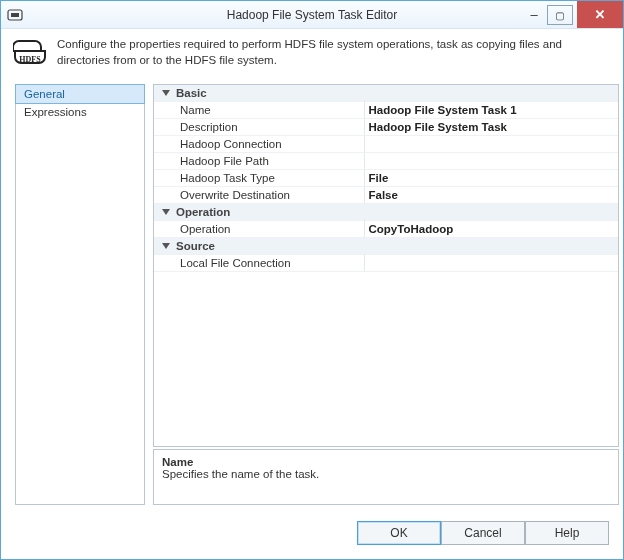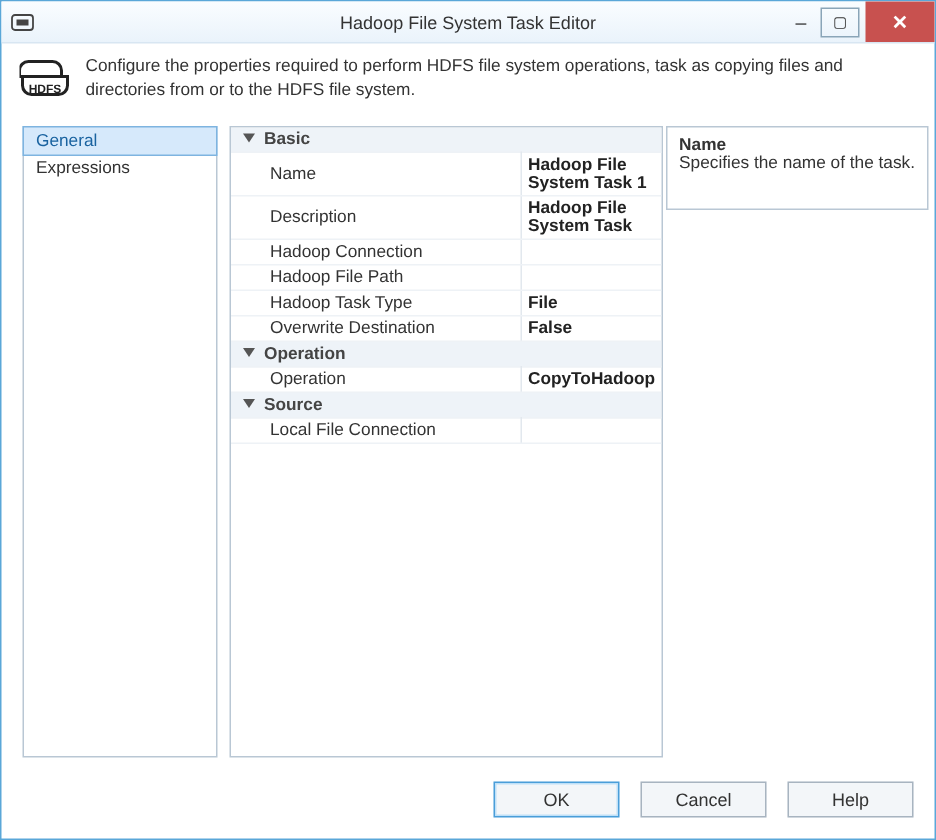--- a/index.html
+++ b/index.html
@@ -70,21 +70,21 @@
     width: 26px;
   }
 
   .header {
     display: flex;
     padding: 8px 14px 10px 12px;
     gap: 10px;
     align-items: flex-start;
   }
   .hdfs-icon {
-    width: 34px; height: 30px;
+    width: 34px; height: 30px; font-family: Liberation Serif, serif;
   }
   .header-text {
     font-size: 11.5px;
     color: #333;
     line-height: 1.35;
   }
 
   .body {
     flex: 1;
     display: flex;
@@ -108,21 +108,21 @@
   .side-item.active {
     background: #d6e9fb;
     border: 1px solid #7eb4e0;
     color: #1a63a0;
     margin: -1px;
   }
 
   .grid-wrap {
     flex: 1;
     display: flex;
-    flex-direction: row;
+    flex-direction: column;
     gap: 2px;
     min-height: 0;
   }
   .property-grid {
     flex: 1;
     border: 1px solid #b9c7d4;
     background: #fff;
     overflow: auto;
     font-size: 11.5px;
   }
@@ -174,21 +174,21 @@
   }
   .help-desc {
     font-size: 11.5px;
     color: #333;
   }
 
   .footer {
     padding: 16px 14px 14px 0;
     display: flex;
     justify-content: flex-end;
-    gap: 14px;
+    gap: 0;
   }
   .btn {
     min-width: 84px;
     height: 24px;
     border: 1px solid #a8b4c0;
     background: #f3f6f9;
     font-size: 12px;
     color: #333;
     cursor: pointer;
   }

